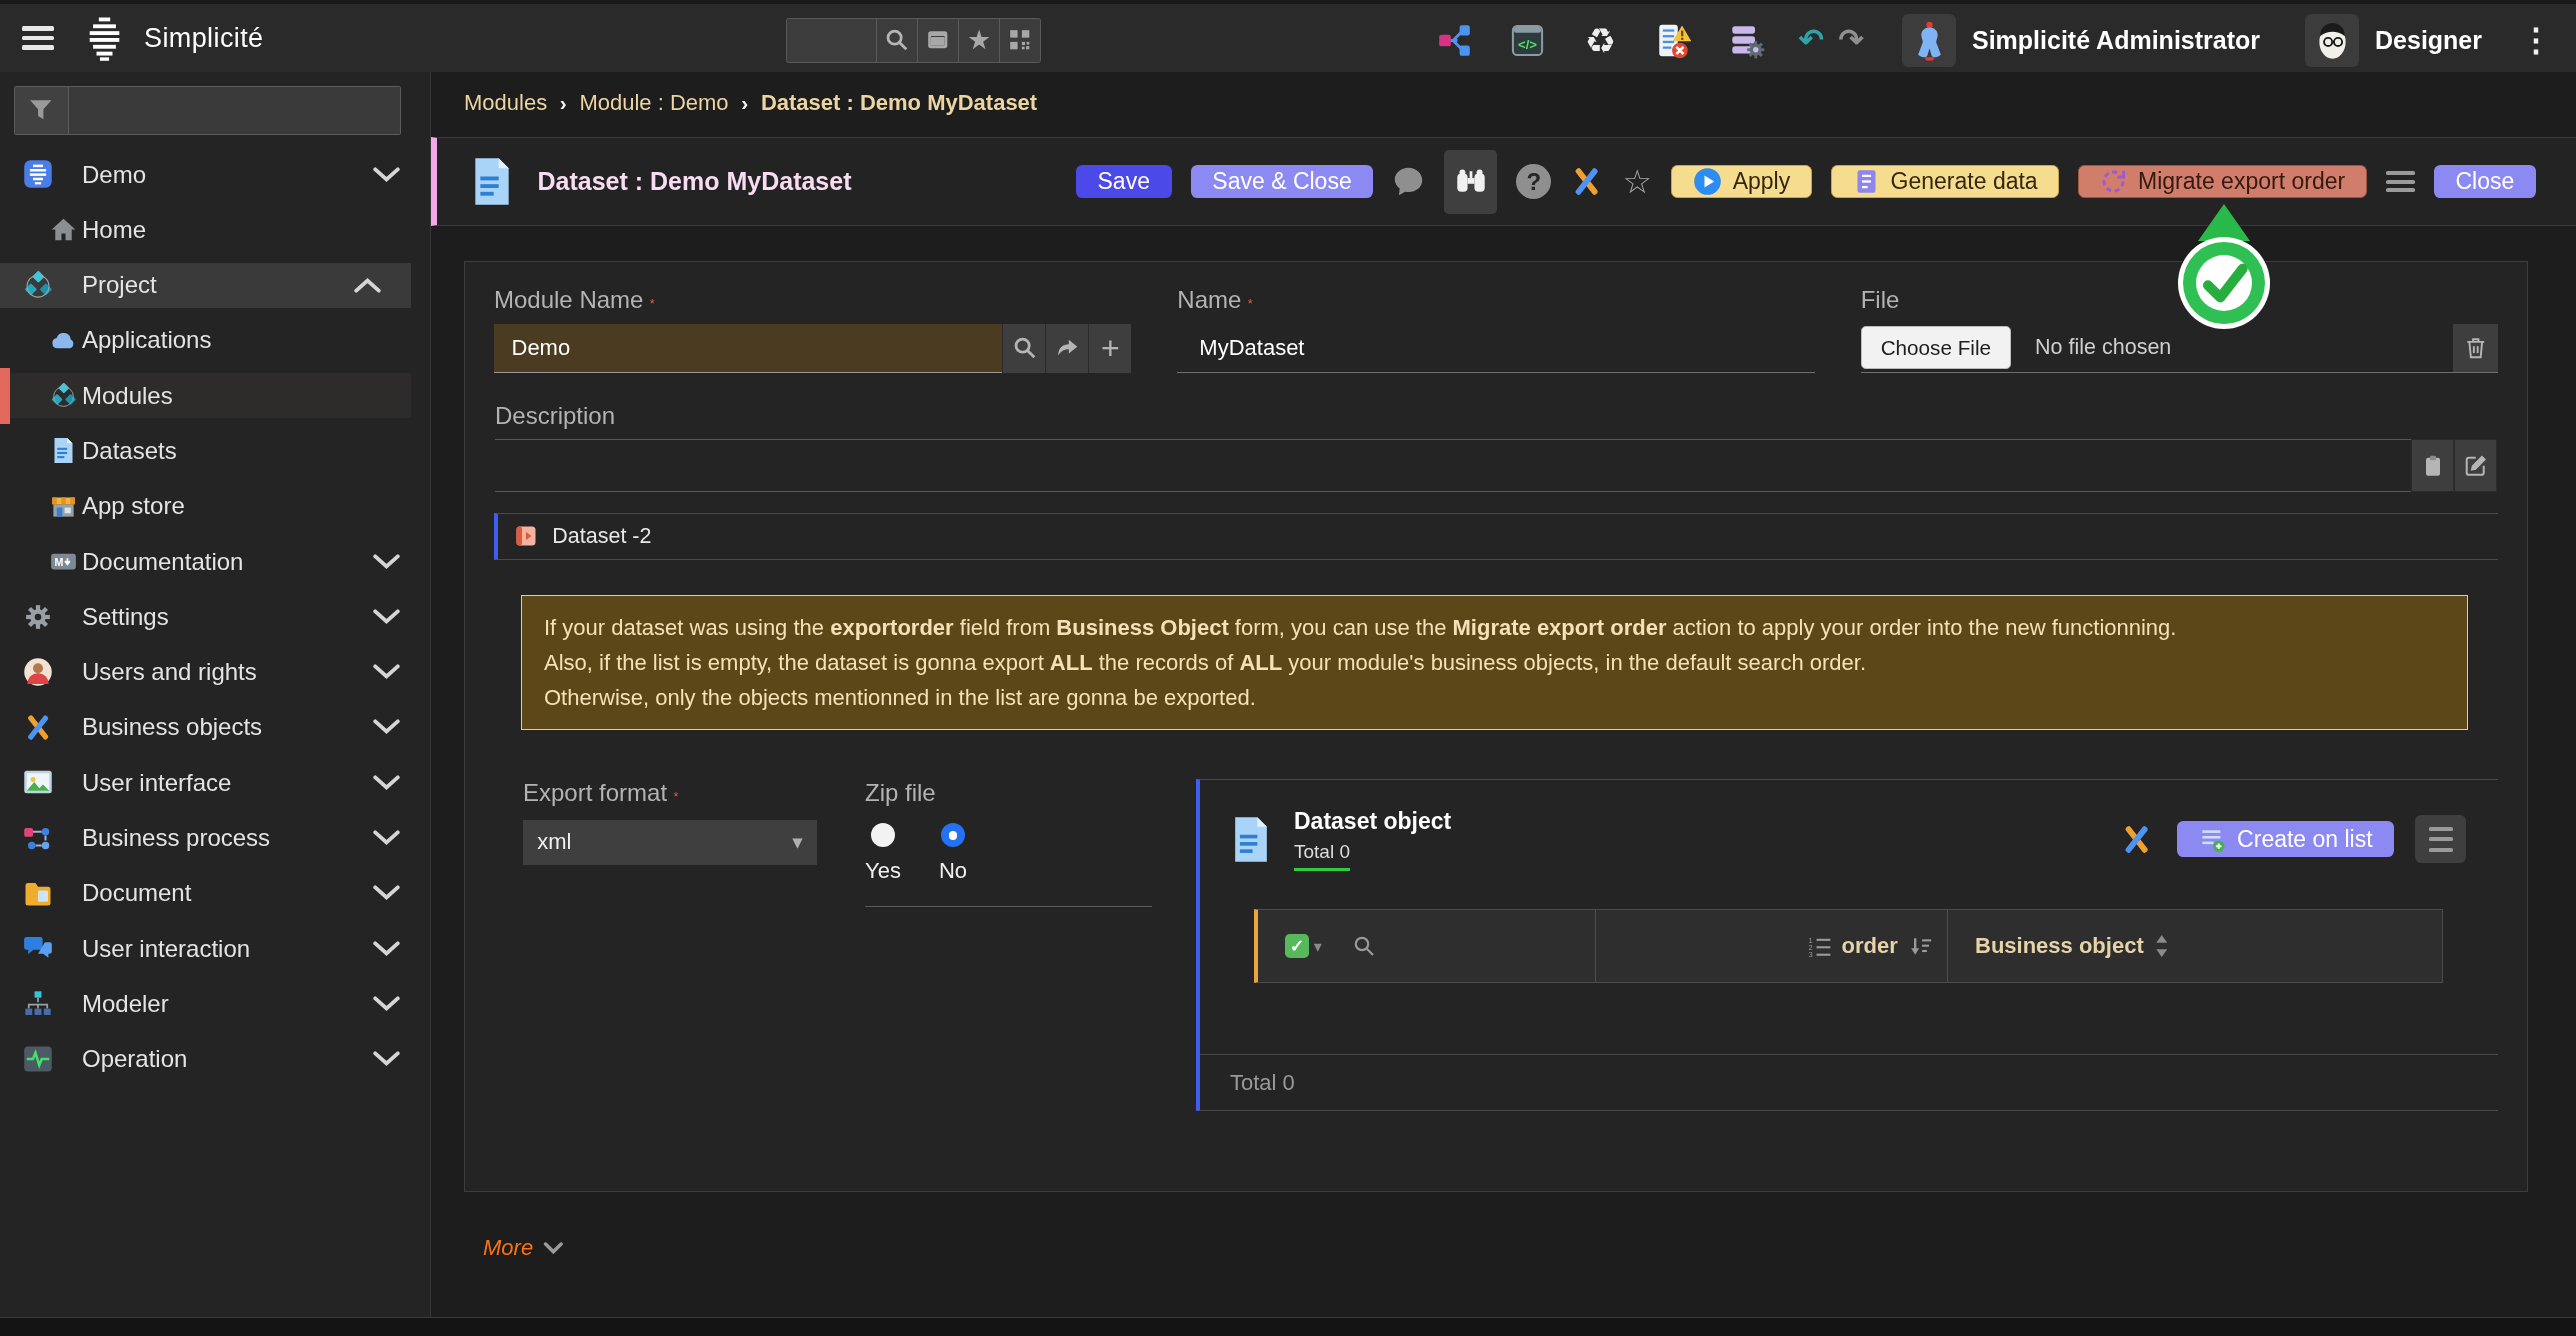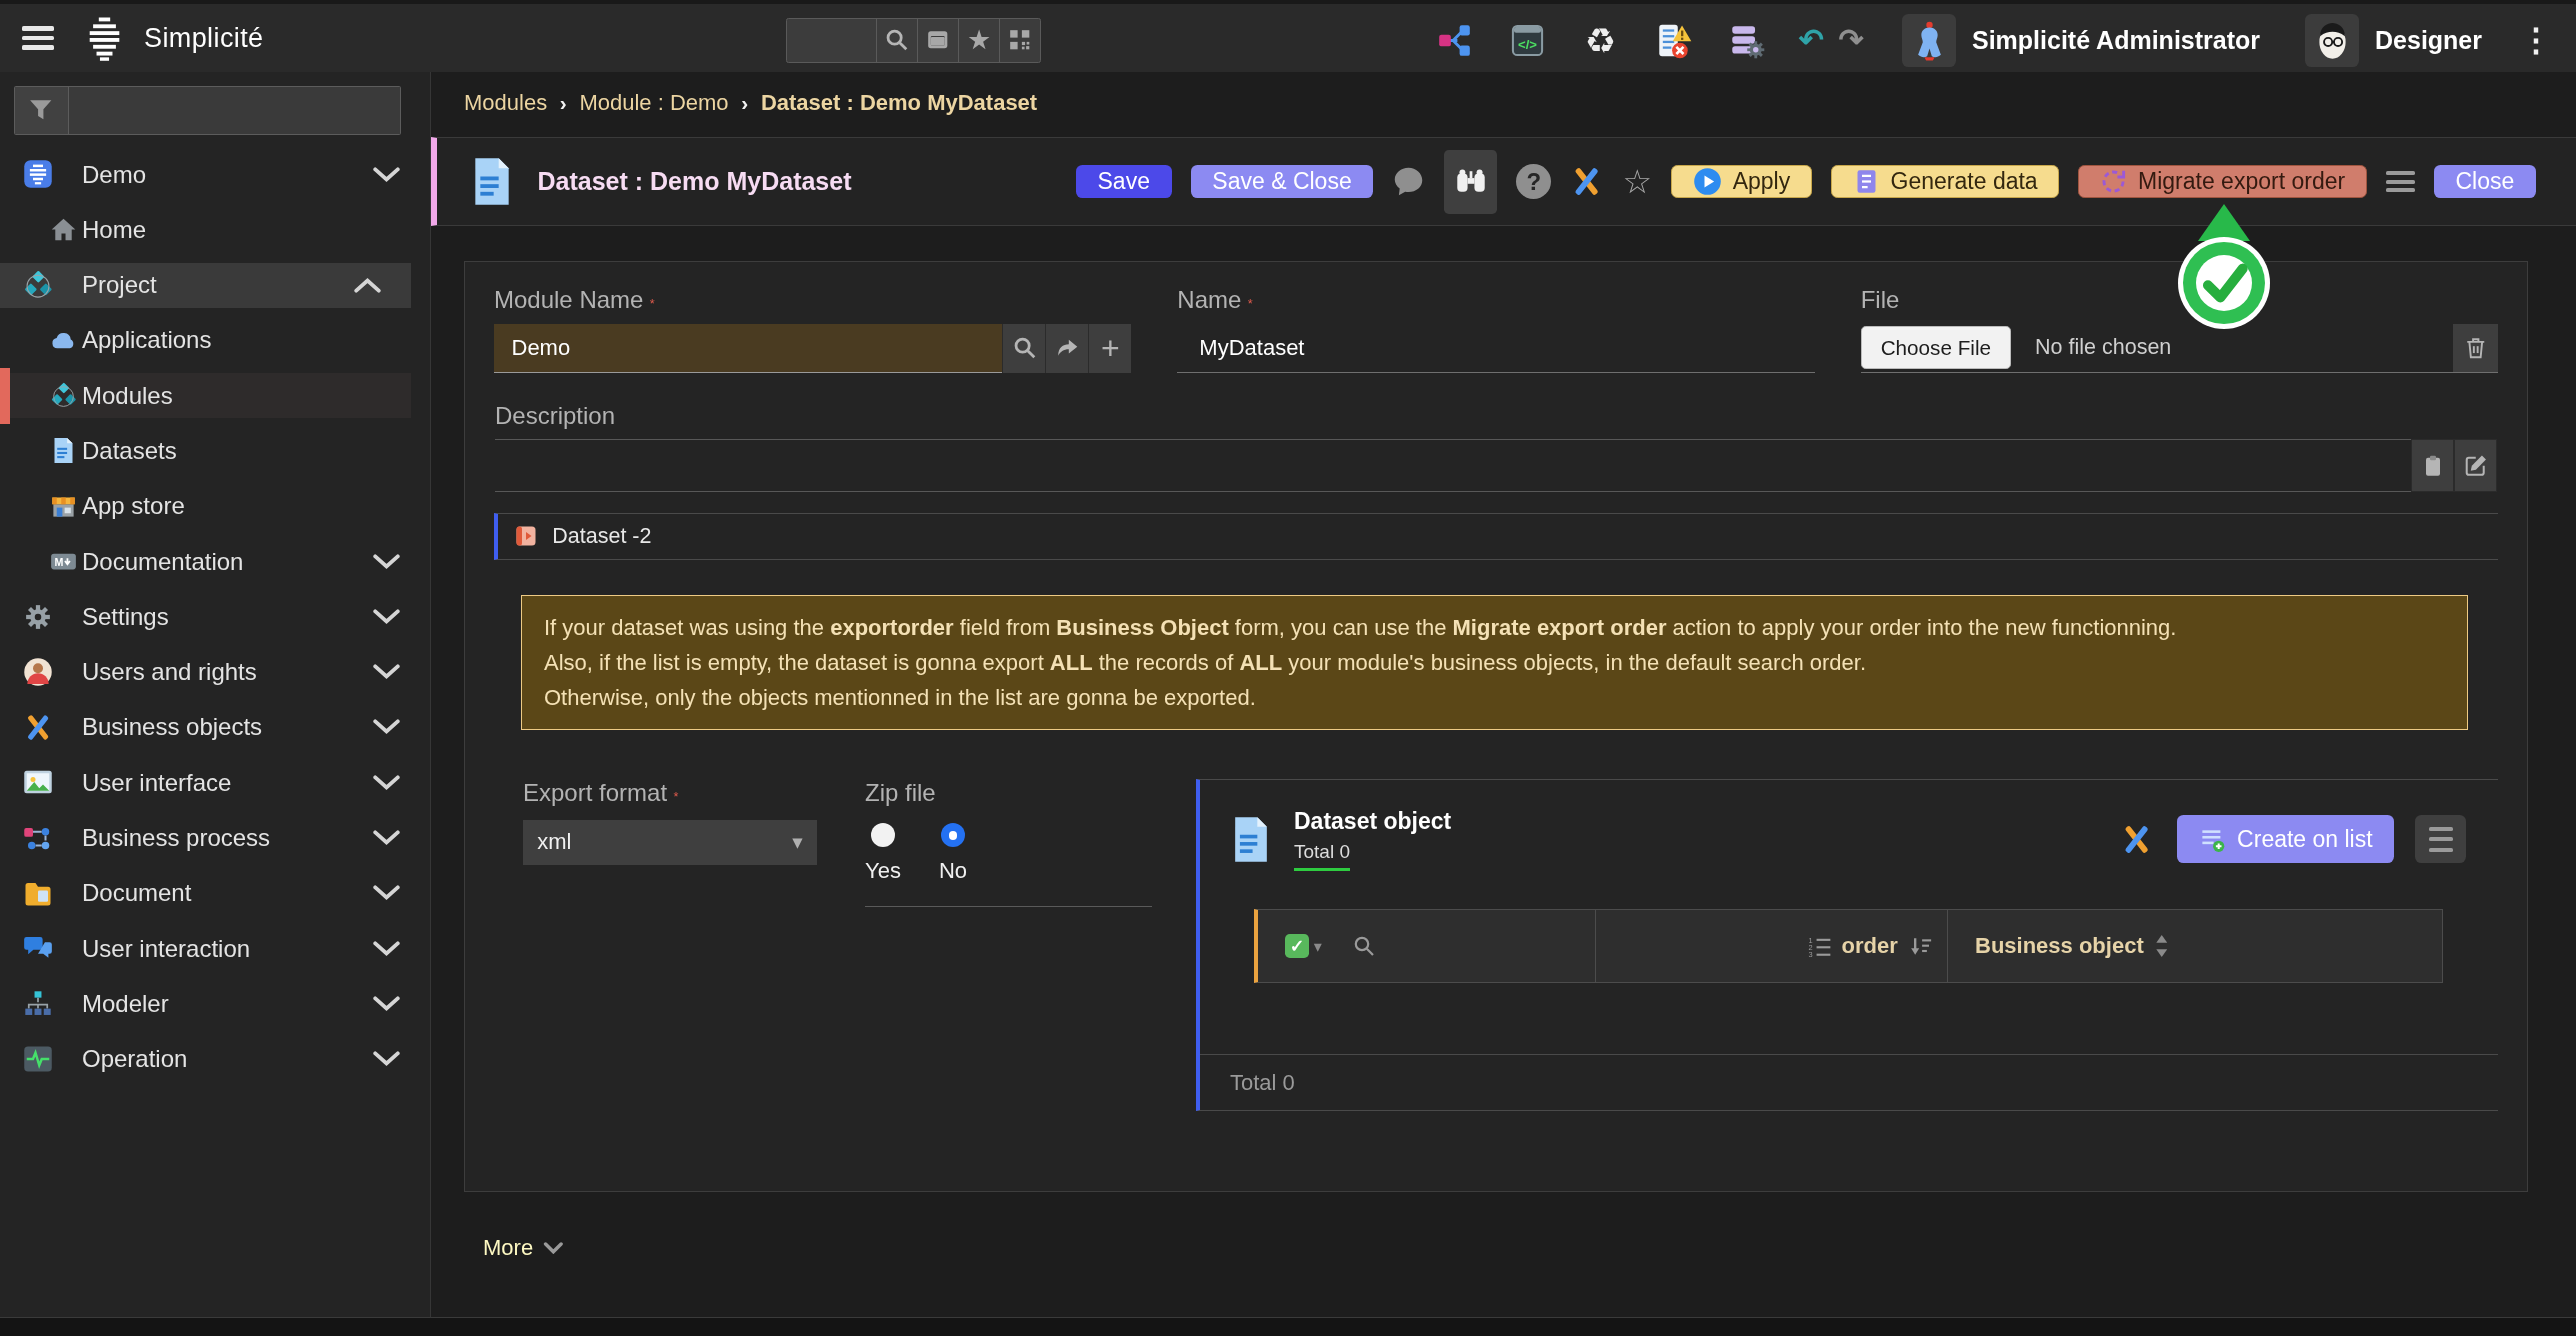--- a/index.html
+++ b/index.html
@@ -140,40 +140,40 @@
 
   .obj-panel { margin-left:44px; flex:1; border-top:0.8px solid #4a4a4a; border-bottom:0.8px solid #4a4a4a;
     border-left:4px solid #3f5ef0; }
   .op-head { display:flex; align-items:center; height:118px; padding:0 32px; }
   .op-icon { width:38px; height:49px; }
   .op-titles { margin-left:24px; }
   .op-title { font-size:23px; font-weight:bold; color:#fff; }
   .op-total { margin-top:6.4px; display:inline-block; font-size:19px; color:#ddd;
     border-bottom:3.2px solid #2ecc40; padding-bottom:4.8px; }
   .op-x { margin-left:auto; }
-  .btn-create { height:48px; background:#8c8af2; color:#fff; margin-left:24px; }
+  .btn-create { height:36px; background:#8c8af2; color:#fff; margin-left:24px; }
   .op-burger { margin-left:20.7px; width:51px; height:48px; background:#3f3f3f; border-radius:6.4px;
     display:flex; flex-direction:column; align-items:center; justify-content:center; cursor:pointer; }
   .op-burger div { width:24px; height:4px; background:#9a9a9a; margin:3.2px 0; border-radius:1.6px; }
   .op-table { margin:11px 55px 0 54px; height:74px; background:#2e2e2e; border:0.8px solid #4c4c4c;
     border-left:4px solid #eba33f; display:grid; grid-template-columns:338px 352px 1fr; }
   .ot-cell { display:flex; align-items:center; }
   .ot-c1 { border-right:0.8px solid #4c4c4c; padding-left:27px; }
   .ot-c2 { border-right:0.8px solid #4c4c4c; justify-content:flex-end; padding-right:12.7px; }
   .ot-c3 { padding-left:17.5px; }
   .chk { width:24px; height:24px; border-radius:4.8px; background:#58b85c; color:#fff;
     display:flex; align-items:center; justify-content:center; font-size:17.5px; font-weight:bold; cursor:pointer; }
   .chk-caret { color:#8a8a8a; font-size:16px; margin-left:4.8px; }
   .col-lbl { font-size:22px; font-weight:bold; color:#e6d3a8; margin:0 9.5px; white-space:nowrap; }
   .op-body { height:71px; }
   .op-foot { border-top:0.8px solid #4a4a4a; height:56px; display:flex; align-items:center;
     padding-left:30px; color:#9a9a9a; font-size:22px; }
 
-  .more { position:absolute; left:52px; top:1163px; color:#fef9c3; font-size:22px;
-    display:flex; align-items:center; gap:9.5px; cursor:pointer; }
+  .more { position:absolute; left:52px; top:1163px; color:#f97316; font-size:22px;
+    display:flex; align-items:center; gap:9.5px; cursor:pointer;font-style:italic; }
 
   
   .pointer-tri { position:absolute; left:2198px; top:204px; width:0; height:0;
     border-left:26px solid transparent; border-right:26px solid transparent;
     border-bottom:37px solid #28b94a; z-index:60; }
   .check-badge { position:absolute; left:2178px; top:237px; width:92px; height:92px;
     border-radius:50%; background:#ffffff; display:flex; align-items:center; justify-content:center; z-index:61; }
   .check-ring { width:82px; height:82px; border-radius:50%; background:#2fbf52;
     display:flex; align-items:center; justify-content:center; }
   .check-core { width:56px; height:56px; border-radius:50%; background:#fff;

